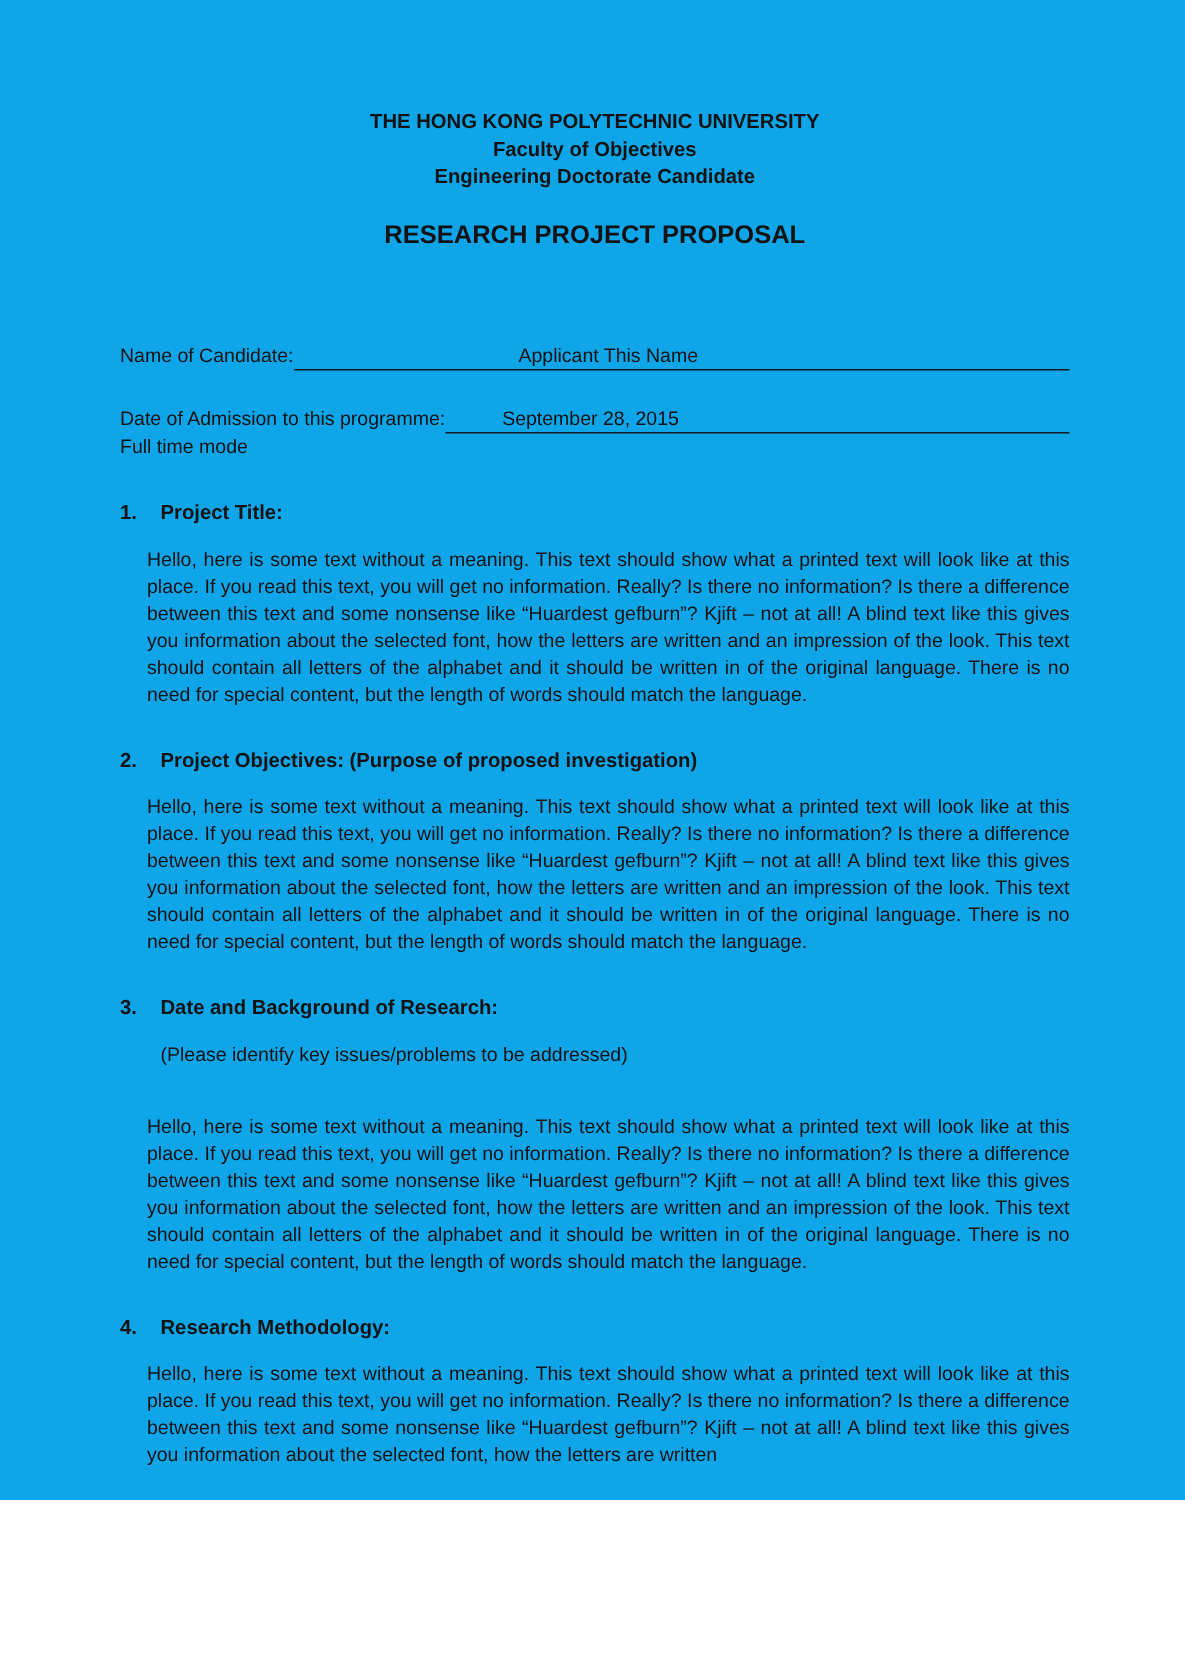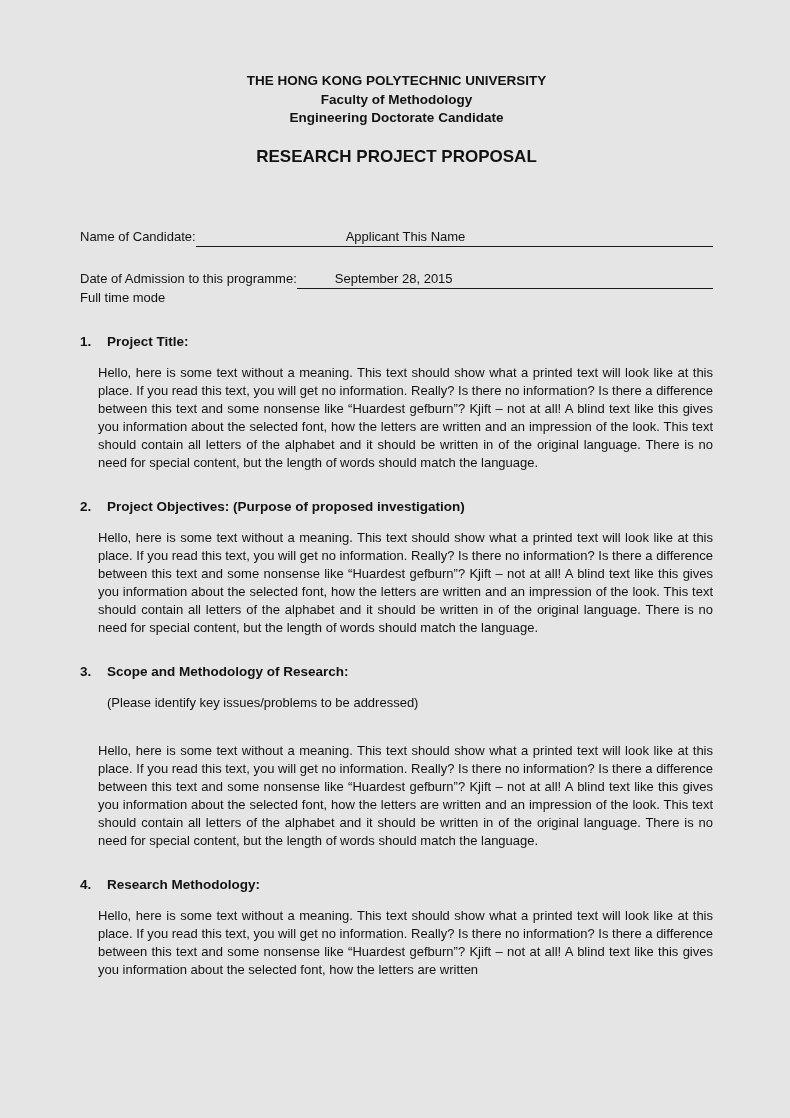--- a/index.html
+++ b/index.html
@@ -1,20 +1,20 @@
 <!DOCTYPE html>
 <html><head>
 <meta charset="utf-8">
 <style>
   * { margin: 0; padding: 0; box-sizing: border-box; }
   html, body { background: #ffffff; }
   .page {
     width: 790px;
-    height: 1118px;
-    background: #e5e5e5;
+    height: 1000px;
+    background: #0ea5e9;
     color: #121212;
     font-family: "Liberation Sans", "DejaVu Sans", sans-serif;
     font-size: 13px;
     line-height: 18px;
     padding: 72px 77px 0 80px;
     overflow: hidden;
     position: relative;
   }
   .doc-header {
     text-align: center;
@@ -63,21 +63,21 @@
   }
   .section-body.after-note { margin-top: 30px; }
 </style>
 </head>
 <body>
 
 <div class="page">
 
   <div class="doc-header">
     <div>THE HONG KONG POLYTECHNIC UNIVERSITY</div>
-    <div>Faculty of Methodology</div>
+    <div>Faculty of Objectives</div>
     <div>Engineering Doctorate Candidate</div>
   </div>
 
   <div class="doc-title">RESEARCH PROJECT PROPOSAL</div>
 
   <div class="field-row name-row">
     <span class="field-label">Name of Candidate:</span>
     <span class="field-line">
       <span class="field-value">Applicant This Name</span>
     </span>
@@ -104,21 +104,21 @@
     <div class="section-heading">
       <span class="section-number">2.</span>
       <span class="section-title">Project Objectives: (Purpose of proposed investigation)</span>
     </div>
     <div class="section-body">Hello, here is some text without a meaning. This text should show what a printed text will look like at this place. If you read this text, you will get no information. Really? Is there no information? Is there a difference between this text and some nonsense like “Huardest gefburn”? Kjift – not at all! A blind text like this gives you information about the selected font, how the letters are written and an impression of the look. This text should contain all letters of the alphabet and it should be written in of the original language. There is no need for special content, but the length of words should match the language.</div>
   </div>
 
   <div class="section">
     <div class="section-heading">
       <span class="section-number">3.</span>
-      <span class="section-title">Scope and Methodology of Research:</span>
+      <span class="section-title">Date and Background of Research:</span>
     </div>
     <div class="section-note">(Please identify key issues/problems to be addressed)</div>
     <div class="section-body after-note">Hello, here is some text without a meaning. This text should show what a printed text will look like at this place. If you read this text, you will get no information. Really? Is there no information? Is there a difference between this text and some nonsense like “Huardest gefburn”? Kjift – not at all! A blind text like this gives you information about the selected font, how the letters are written and an impression of the look. This text should contain all letters of the alphabet and it should be written in of the original language. There is no need for special content, but the length of words should match the language.</div>
   </div>
 
   <div class="section">
     <div class="section-heading">
       <span class="section-number">4.</span>
       <span class="section-title">Research Methodology:</span>
     </div>

